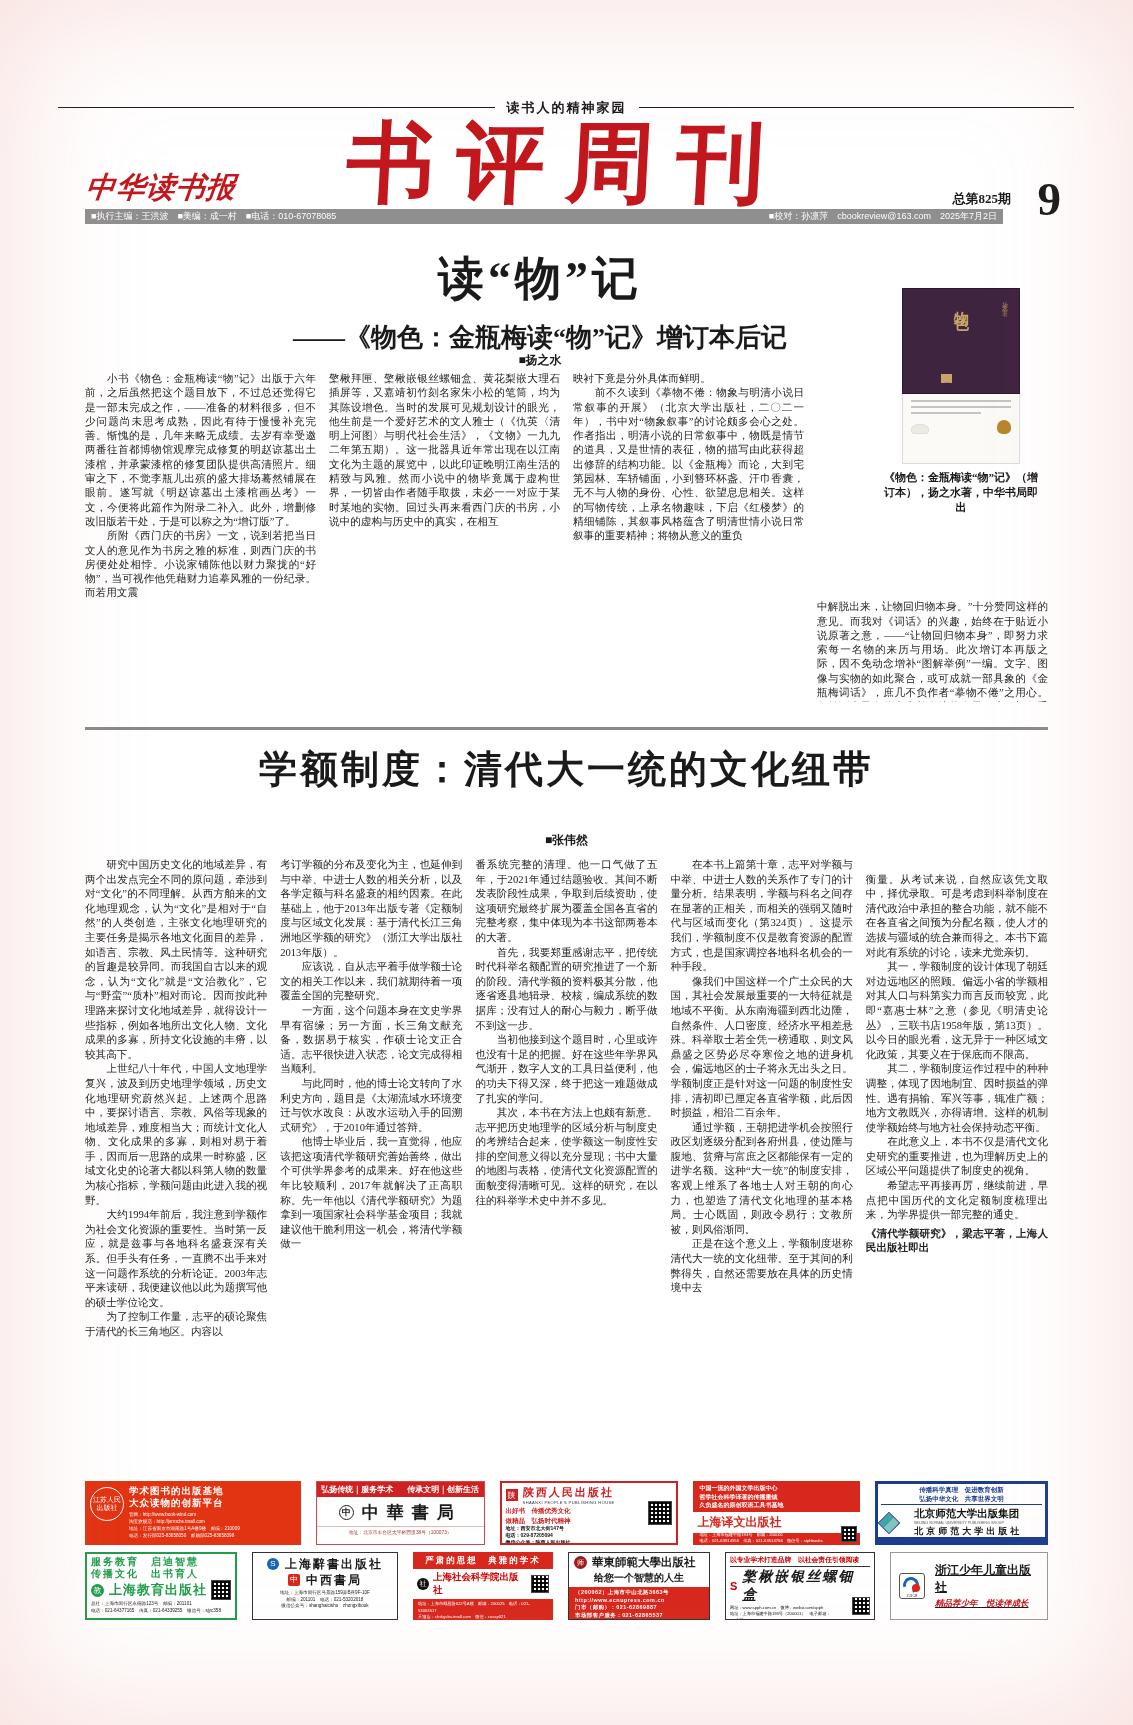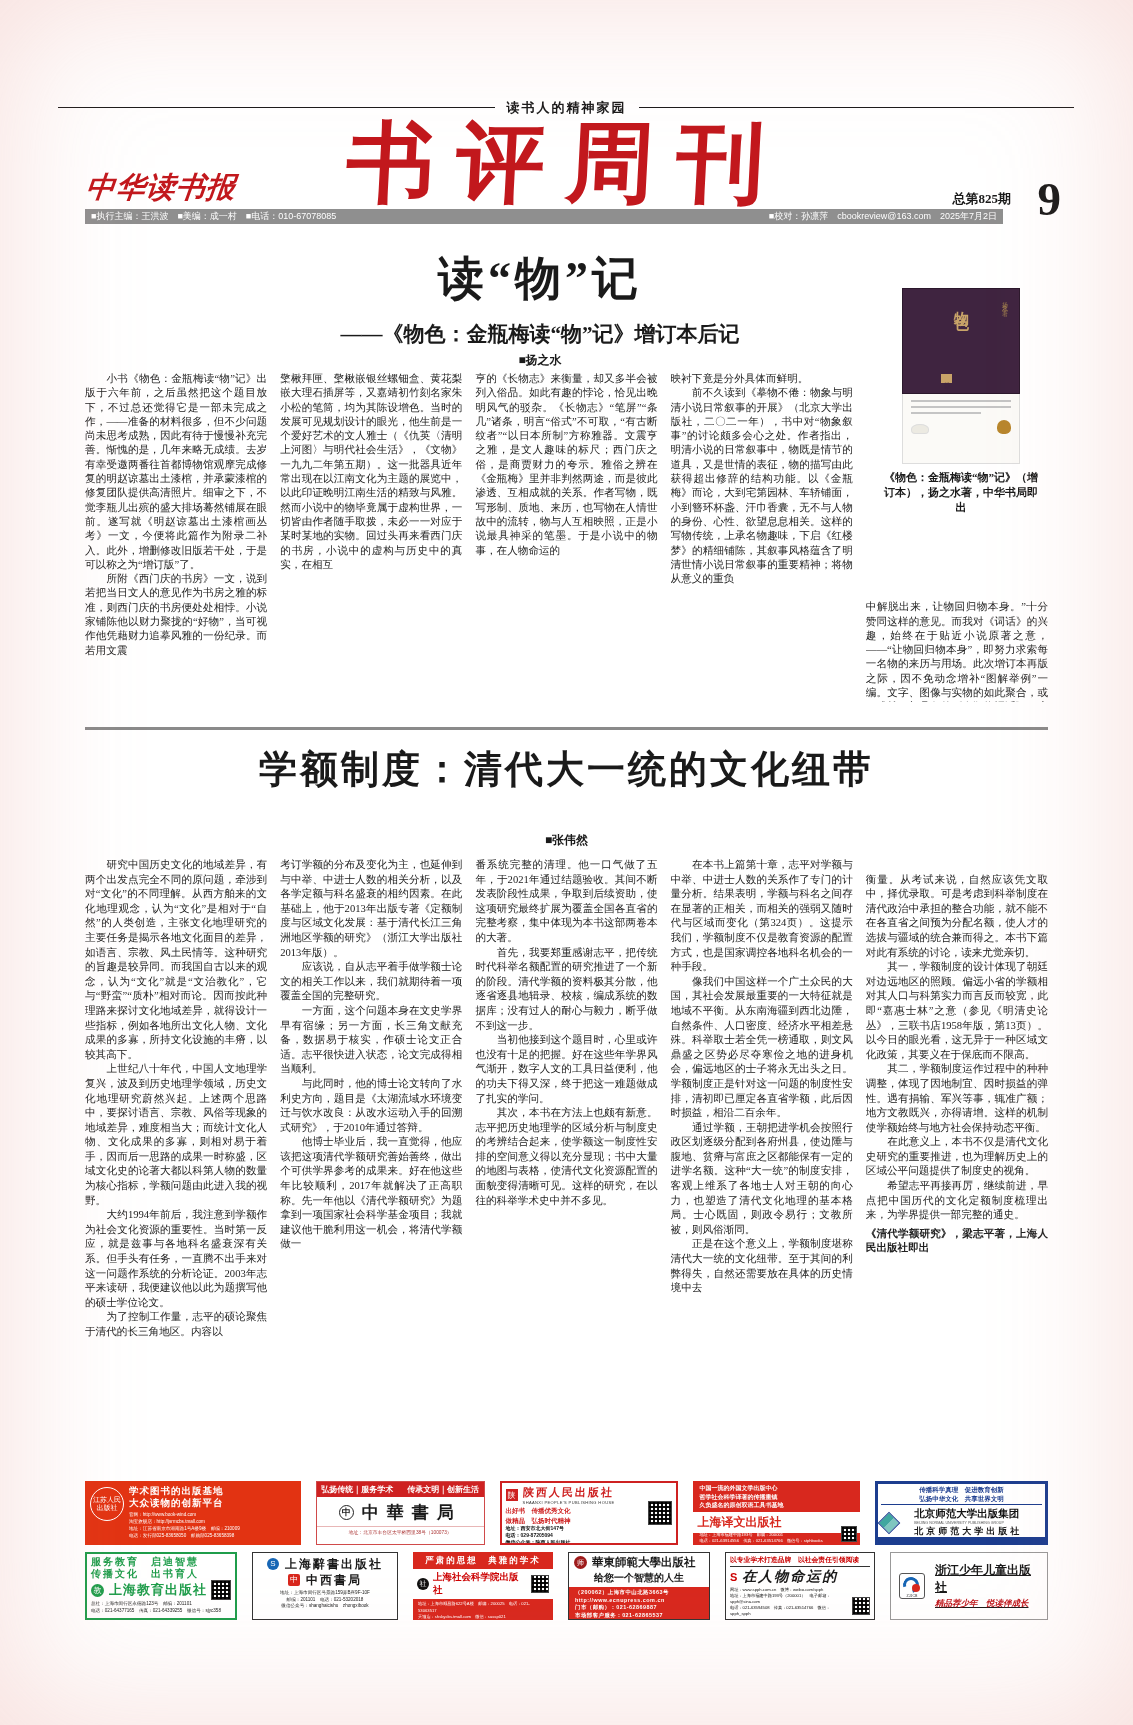--- a/index.html
+++ b/index.html
@@ -21,21 +21,21 @@
   .issue-no { position:absolute; right:122px; top:190px; font-size:13px; font-weight:bold; }
   .page-num { position:absolute; right:72px; top:176px; font-size:47px; font-weight:bold; line-height:1; }
   .info-bar { position:absolute; left:85px; top:209px; width:918px; height:15px; background:#8f8f8f;
               color:#fff; font-size:9px; display:flex; justify-content:space-between; align-items:center;
               padding:0 6px; font-family:"Liberation Sans",sans-serif; white-space:nowrap; }
 
   
   .a1-title { position:absolute; left:240px; top:248px; width:600px; text-align:center;
               font-size:46px; font-weight:bold; letter-spacing:4px; }
   .a1-sub   { position:absolute; left:200px; top:320px; width:680px; text-align:center;
-              font-size:21px; font-weight:bold; }
+              font-size:26px; font-weight:bold; }
   .a1-byline{ position:absolute; left:240px; top:352px; width:600px; text-align:center;
               font-size:12px; font-weight:bold; }
 
   .book-fig { position:absolute; left:902px; top:288px; width:118px; }
   .book-cover { position:relative; height:106px; background:#3f2440; border:1px solid #2b182c; }
   .book-cover-title { position:absolute; top:10px; left:50%; transform:translateX(-50%);
                       writing-mode:vertical-rl; color:#c9a469; font-size:15px; letter-spacing:5px; font-weight:bold; }
   .book-cover-author { position:absolute; top:8px; right:10px; writing-mode:vertical-rl;
                        color:#a07f4e; font-size:6px; letter-spacing:2px; }
   .book-badge { position:absolute; bottom:10px; left:38px; background:#c9a469; color:#3f2440;
@@ -219,21 +219,20 @@
         <span class="bw-gold"></span>
       </div>
     </div>
   </div>
   <div class="book-caption">《物色：金瓶梅读“物”记》（增订本），扬之水著，中华书局即出</div>
 
   <div class="a1-body">
     <div class="col">　　小书《物色：金瓶梅读“物”记》出版于六年前，之后虽然把这个题目放下，不过总还觉得它是一部未完成之作，——准备的材料很多，但不少问题尚未思考成熟，因此有待于慢慢补充完善。惭愧的是，几年来略无成绩。去岁有幸受邀两番往首都博物馆观摩完成修复的明赵谅墓出土漆棺，并承蒙漆棺的修复团队提供高清照片。细审之下，不觉李瓶儿出殡的盛大排场蓦然铺展在眼前。遂写就《明赵谅墓出土漆棺画丛考》一文，今便将此篇作为附录二补入。此外，增删修改旧版若干处，于是可以称之为“增订版”了。
 　　所附《西门庆的书房》一文，说到若把当日文人的意见作为书房之雅的标准，则西门庆的书房便处处相悖。小说家铺陈他以财力聚拢的“好物”，当可视作他凭藉财力追摹风雅的一份纪录。而若用文震</div>
     <div class="col">檠楸拜匣、檠楸嵌银丝螺钿盒、黄花梨嵌大理石插屏等，又嘉靖初竹刻名家朱小松的笔筒，均为其陈设增色。当时的发展可见规划设计的眼光，他生前是一个爱好艺术的文人雅士（《仇英〈清明上河图〉与明代社会生活》，《文物》一九九二年第五期）。这一批器具近年常出现在以江南文化为主题的展览中，以此印证晚明江南生活的精致与风雅。然而小说中的物毕竟属于虚构世界，一切皆由作者随手取拨，未必一一对应于某时某地的实物。回过头再来看西门庆的书房，小说中的虚构与历史中的真实，在相互</div>
-    <div class="col">亨的《长物志》来衡量，却又多半会被列入俗品。如此有趣的悖论，恰见出晚明风气的驳杂。《长物志》“笔屏”“条几”诸条，明言“俗式”不可取，“有古断纹者”“以日本所制”方称雅器。文震亨之雅，是文人趣味的标尺；西门庆之俗，是商贾财力的夸示。雅俗之辨在《金瓶梅》里并非判然两途，而是彼此渗透、互相成就的关系。作者写物，既写形制、质地、来历，也写物在人情世故中的流转，物与人互相映照，正是小说最具神采的笔墨。于是小说中的物事，在人物命运的</div>
     <div class="col">映衬下竟是分外具体而鲜明。
 　　前不久读到《摹物不倦：物象与明清小说日常叙事的开展》（北京大学出版社，二〇二一年），书中对“物象叙事”的讨论颇多会心之处。作者指出，明清小说的日常叙事中，物既是情节的道具，又是世情的表征，物的描写由此获得超出修辞的结构功能。以《金瓶梅》而论，大到宅第园林、车轿铺面，小到簪环杯盏、汗巾香囊，无不与人物的身份、心性、欲望息息相关。这样的写物传统，上承名物趣味，下启《红楼梦》的精细铺陈，其叙事风格蕴含了明清世情小说日常叙事的重要精神；将物从意义的重负</div>
     <div class="col col5-a1">
       <span>中解脱出来，让物回归物本身。”十分赞同这样的意见。而我对《词话》的兴趣，始终在于贴近小说原著之意，——“让物回归物本身”，即努力求索每一名物的来历与用场。此次增订本再版之际，因不免动念增补“图解举例”一编。文字、图像与实物的如此聚合，或可成就一部具象的《金瓶梅词话》，庶几不负作者“摹物不倦”之用心。但转而念及在信息空前发达的今天，这一切似乎已经变得很容易，或许用不了多久即可由人工智能来完成，终究决定从略。</span>
       
     </div>
   </div>
 
   <div class="divider"></div>
 
@@ -409,21 +408,21 @@
           <div>http://www.ecnupress.com.cn</div>
           <div>门市（邮购）：021-62869887</div>
           <div>市场部客户服务：021-62865537</div>
         </div>
       </div>
 
       <div class="ad ad-shrm">
         <div class="rm-tag">以专业学术打造品牌　以社会责任引领阅读</div>
         <div class="rm-namerow">
           <span class="rm-logo">S</span>
-          <span class="rm-name">在人物命运的</span>
+          <span class="rm-name">檠楸嵌银丝螺钿盒</span>
         </div>
         <div class="rm-lines">
           <div>网址：www.spph.com.cn　微博：weibo.com/spph</div>
           <div>地址：上海市福建中路193号（200001）　电子邮箱：spph@sina.com</div>
           <div>电话：021-63594508　传真：021-63514766　微信：spph_spph</div>
         </div>
         <div class="qr rm-qr"></div>
       </div>
 
       <div class="ad ad-zhejiang">

